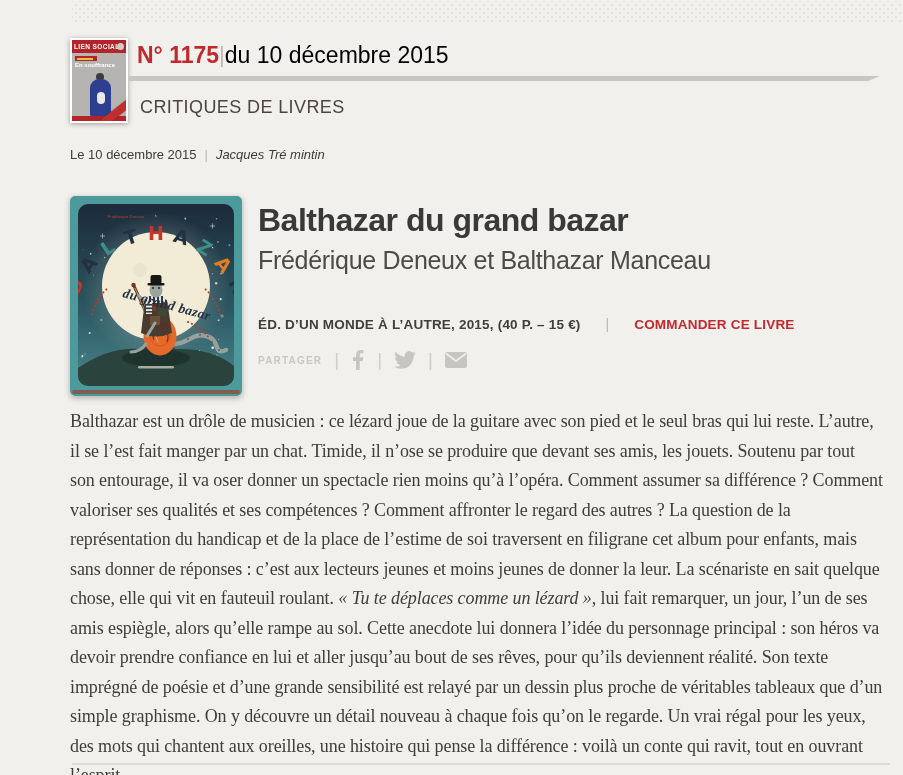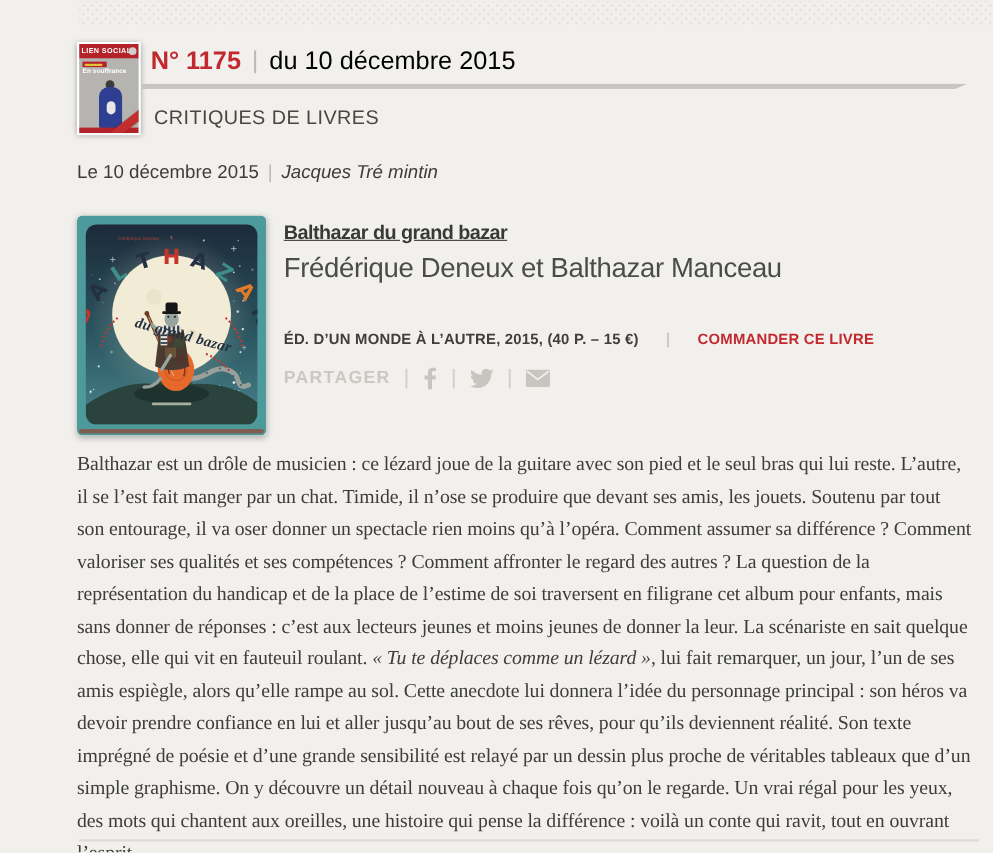--- a/index.html
+++ b/index.html
@@ -24,50 +24,50 @@
   .mag-tag { position:absolute; left:3px; top:16px; width:22px; height:5px; background:#b5232a; }
   .mag-tag-in { position:absolute; left:2px; top:1.5px; width:16px; height:2px; background:#e3c33c; }
   .mag-coverline { position:absolute; left:3px; top:22px; color:#fff; font-weight:bold; font-size:6px; white-space:nowrap; }
   .mag-figure-head { position:absolute; left:24px; top:33px; width:8px; height:8px; border-radius:50%; background:#3b3b3b; }
   .mag-figure-robe { position:absolute; left:18px; top:39px; width:21px; height:38px; background:#2e3f92; border-radius:9px 9px 3px 3px; }
   .mag-figure-blob { position:absolute; left:25px; top:52px; width:8px; height:12px; background:#e8e8e8; border-radius:4px; }
   .mag-bottomband { position:absolute; bottom:0; left:0; right:0; height:5px; background:#b5232a; }
   .mag-ribbon { position:absolute; right:-12px; bottom:4px; width:44px; height:8px; background:#c22d2d; transform:rotate(-38deg); box-shadow:0 0 2px rgba(0,0,0,.3); }
 
   
-  .issue-line { position:absolute; left:137px; top:42px; display:flex; align-items:flex-start; gap:10px; white-space:nowrap; }
+  .issue-line { position:absolute; left:137px; top:42px; display:flex; align-items:flex-start; white-space:nowrap; }
   .issue-number { color:#c2292e; font-weight:bold; font-size:23px; }
   .issue-sep { color:#b9b8b4; font-size:22px; font-weight:300; }
   .issue-date { color:#000000; font-size:23px; }
   .gray-bar { position:absolute; left:129px; top:76px; width:751px; height:5px; background:#c7c6c2;
     clip-path:polygon(0 0, 100% 0, calc(100% - 12px) 100%, 0 100%); }
   .section-title { position:absolute; left:140px; top:97px; color:#48463f; font-size:18px; letter-spacing:.4px; }
 
   
   .meta-line { position:absolute; left:70px; top:147px; display:flex; align-items:flex-start; gap:8px; white-space:nowrap;
-    color:#3d3c38; font-size:17px; }
+    color:#3d3c38; font-size:13px; }
   .meta-sep { color:#b9b8b4; }
   .meta-author { font-style:italic; }
 
   
   .book-cover { position:absolute; left:70px; top:196px; width:172px; height:200px;
     box-shadow:0 2px 6px rgba(0,0,0,.28); border-radius:4px; cursor:pointer; }
   .book-cover svg { display:block; }
   .arcletter { font-family:"DejaVu Sans", sans-serif; font-weight:bold; font-size:19px; }
 
   
   .book-info { position:absolute; left:258px; top:201px; width:622px; }
-  .book-title { color:#393937; font-weight:bold; font-size:18px; letter-spacing:-.5px; line-height:1.2;text-decoration:underline; }
+  .book-title { color:#393937; font-weight:bold; font-size:32px; letter-spacing:-.5px; line-height:1.2; }
   .book-authors { color:#4b4b48; font-weight:400; font-size:25px; letter-spacing:-.3px; margin-top:7px; }
   .pub-line { margin-top:41px; display:flex; align-items:baseline; gap:25px; white-space:nowrap; }
   .pub-text { color:#3f3e3a; font-size:13.5px; font-weight:600; letter-spacing:.2px; }
   .pub-sep { color:#b9b8b4; font-size:14px; }
   .order-link { color:#c2292e; font-size:13.5px; font-weight:bold; letter-spacing:.2px; text-decoration:none; cursor:pointer;text-align:center; }
   .share-row { margin-top:17px; display:flex; align-items:center; gap:12px; }
-  .share-label { color:#c9c8c3; font-weight:bold; font-size:16px; letter-spacing:1.2px; }
+  .share-label { color:#c9c8c3; font-weight:bold; font-size:10px; letter-spacing:1.2px; }
   .share-sep { color:#cfcecا9; color:#cfcec9; font-size:19px; font-weight:300; }
   .share-icon { display:inline-flex; align-items:center; cursor:pointer; }
   .share-icon svg { display:block; fill:#c6c5c0; }
 
   
   .review { position:absolute; left:70px; top:407px; width:813px;
     font-family:"Liberation Serif", serif; font-size:18px; letter-spacing:-.1px;
     line-height:29.5px; color:#3e3d39; text-align:left; }
   .review .quote { font-style:italic; }
 

